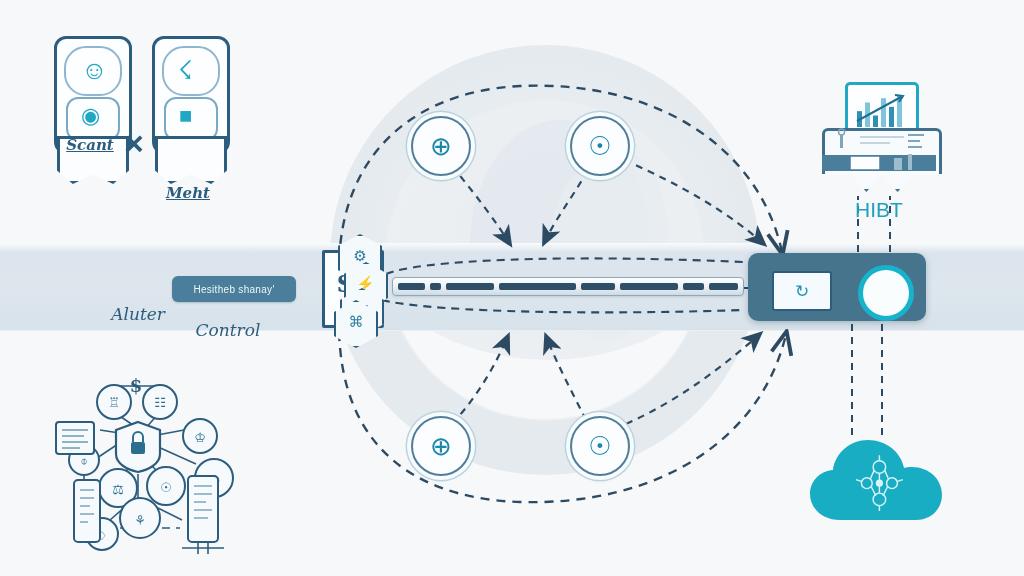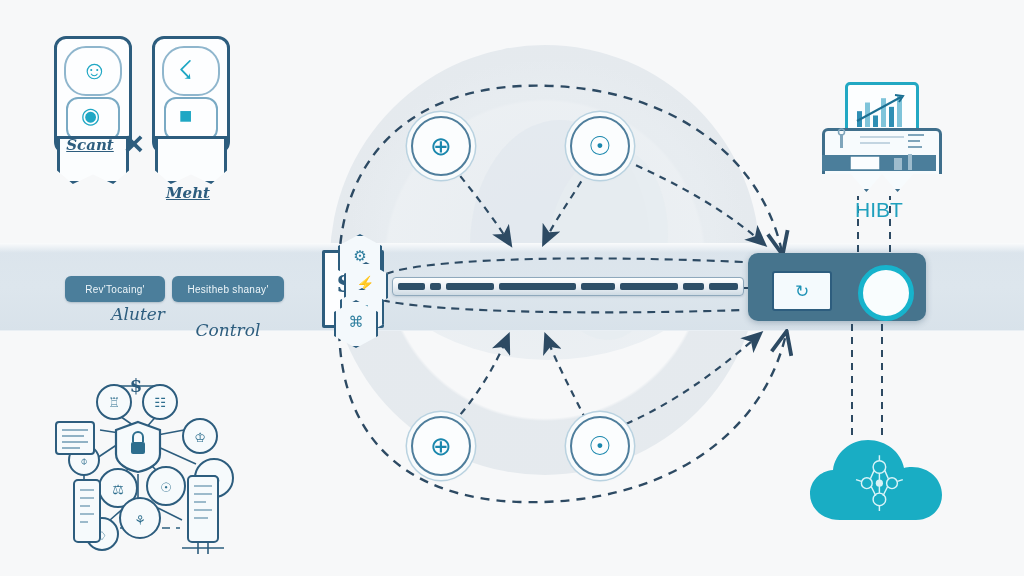--- a/index.html
+++ b/index.html
@@ -243,24 +243,23 @@
     <div class="inner-a">
       <span class="tl-glyph" style="left:14px;top:9px;">☇</span>
     </div>
     <div class="inner-b">
       <span class="tl-glyph" style="left:13px;top:6px;font-size:22px;">■</span>
     </div>
   </div>
   <div class="ribbon" style="left:155px;top:136px;"></div>
   <div class="ribbon-lbl" style="left:155px;top:136px;width:66px;margin-top:48px;">Meht</div>
 
-  <div class="pill" style="left:65px;top:276px;width:100px;">Rev'Tocaing'</div>
   <div class="pill-cap" style="left:65px;top:304px;width:100px;text-align:right;">Aluter</div>
 
-  <div class="pill" style="left:172px;top:276px;width:112px;">Hesitheb shanay'</div>
+  <div class="pill" style="left:172px;top:276px;width:124px;">Hesitheb shanay'</div>
   <div class="pill-cap" style="left:172px;top:320px;width:112px;">Control</div>
 
   <div class="doc"></div>
   <div class="doc-dollar">$</div>
 
   <div class="hexbadge" style="left:338px;top:234px;">
     <div class="hex-g">⚙</div>
   </div>
   <div class="hexbadge" style="left:344px;top:262px;">
     <div class="hex-g">⚡</div>

